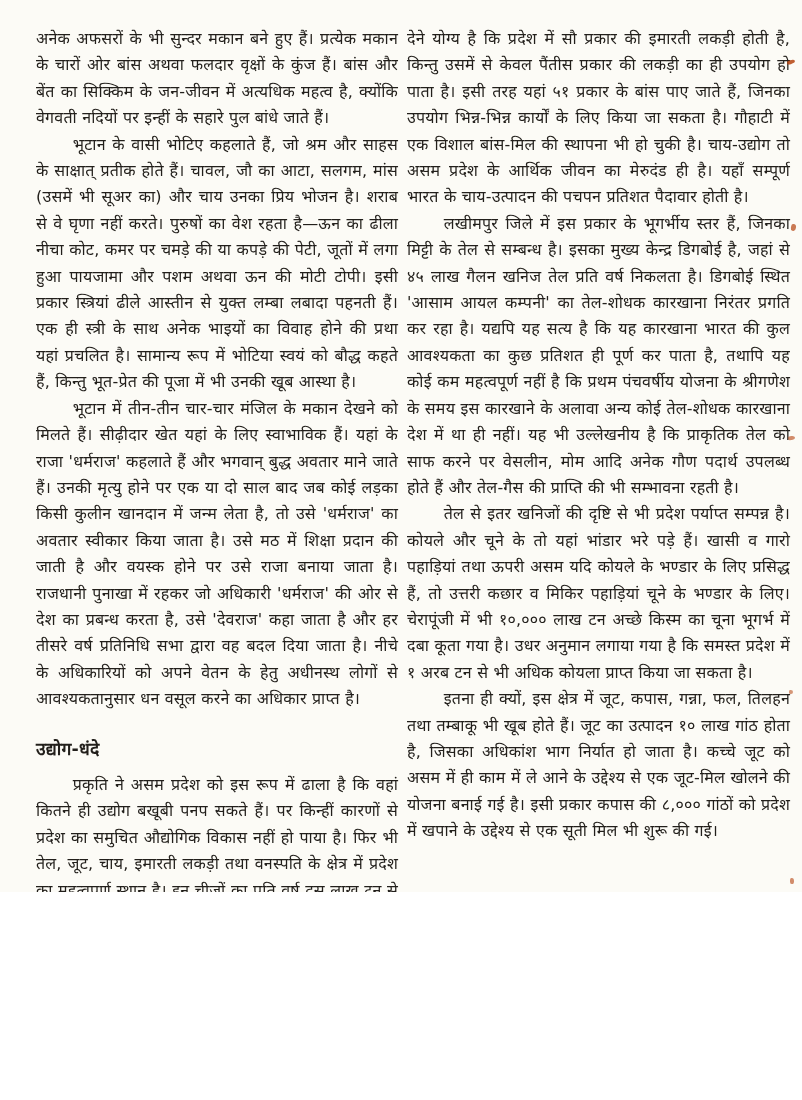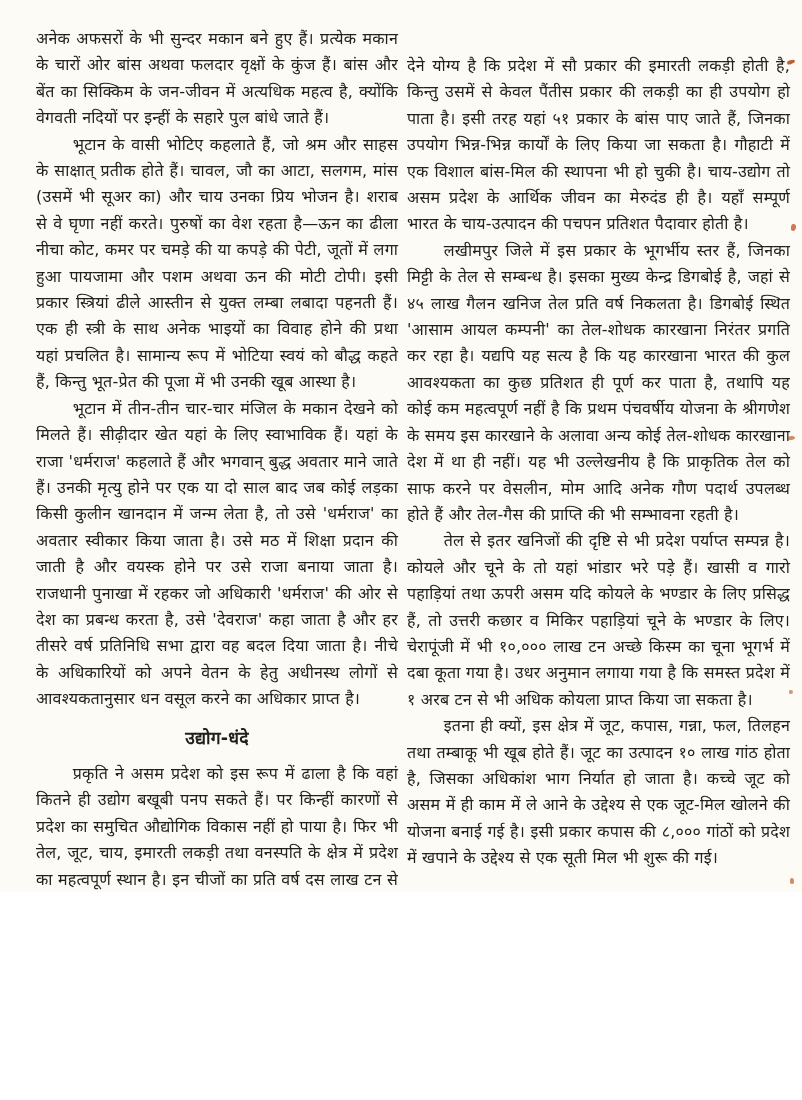--- a/index.html
+++ b/index.html
@@ -17,26 +17,26 @@
   .col {
     position: absolute;
     top: 26px;
     text-align: justify;
     font-size: 16px;
     line-height: 26.4px;
     color: #221f1b;
     letter-spacing: 0.2px;
   }
   .col-left  { left: 36px;  width: 362px; }
-  .col-right { left: 407px; width: 383px; margin-top: 27px; }
+  .col-right { left: 407px; width: 383px; }
   .para { margin: 0; }
   .para.indent { text-indent: 2.3em; }
   .section-heading {
-    margin: 12px 0 10px 0;
-    text-align: center;
+    margin: 23px 0 10px 0;
+    text-align: left;
     font-size: 17.5px;
     font-weight: bold;
     color: #221f1b;
     text-indent: 0;
   }
   .footer-page-number {
     position: absolute;
     left: 50px; top: 1032px;
     font-size: 22px;
     color: #221f1b;

